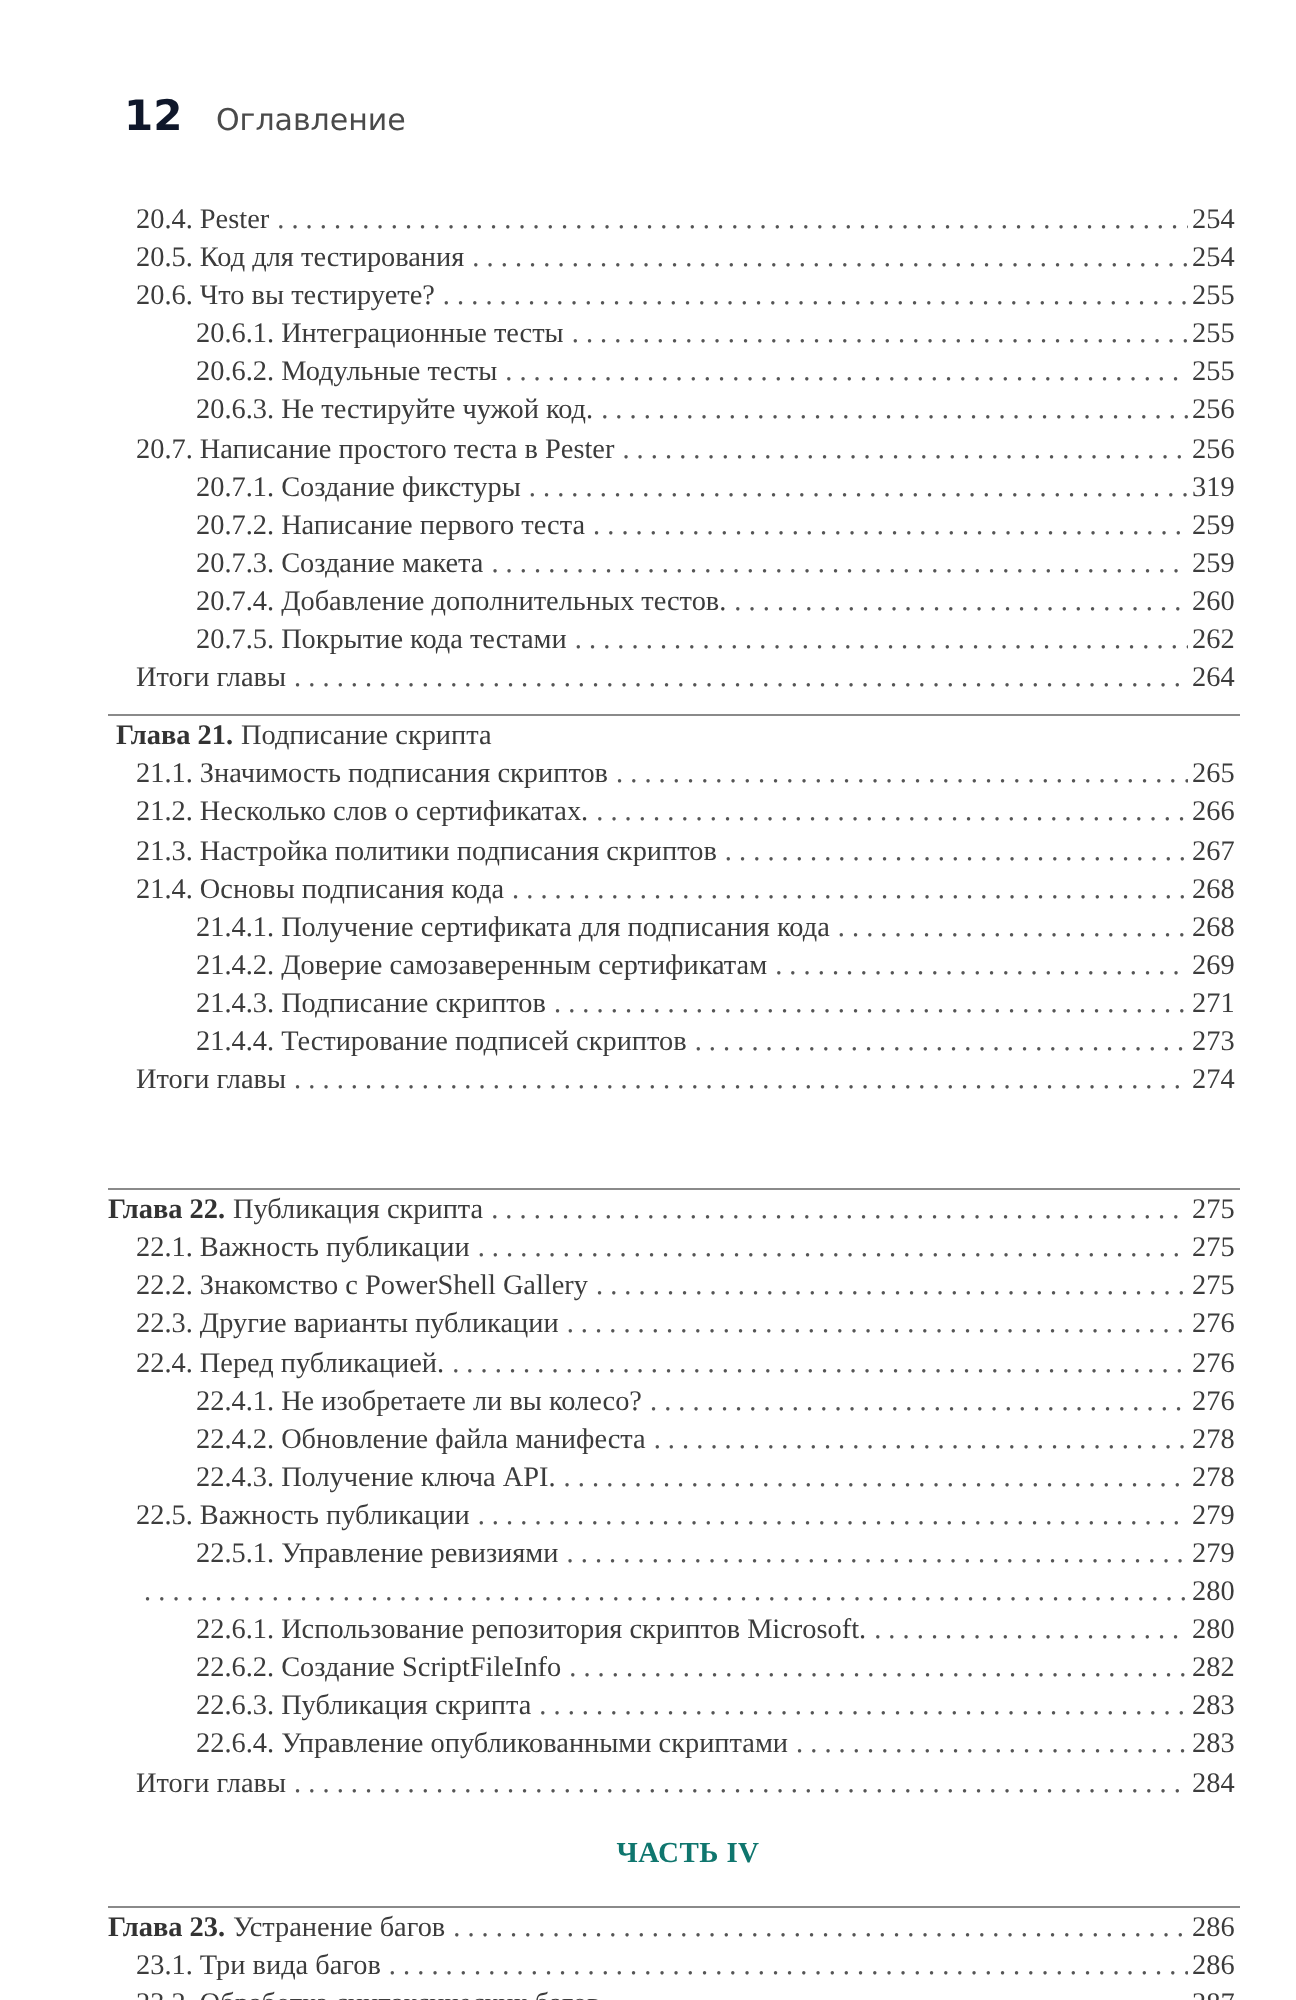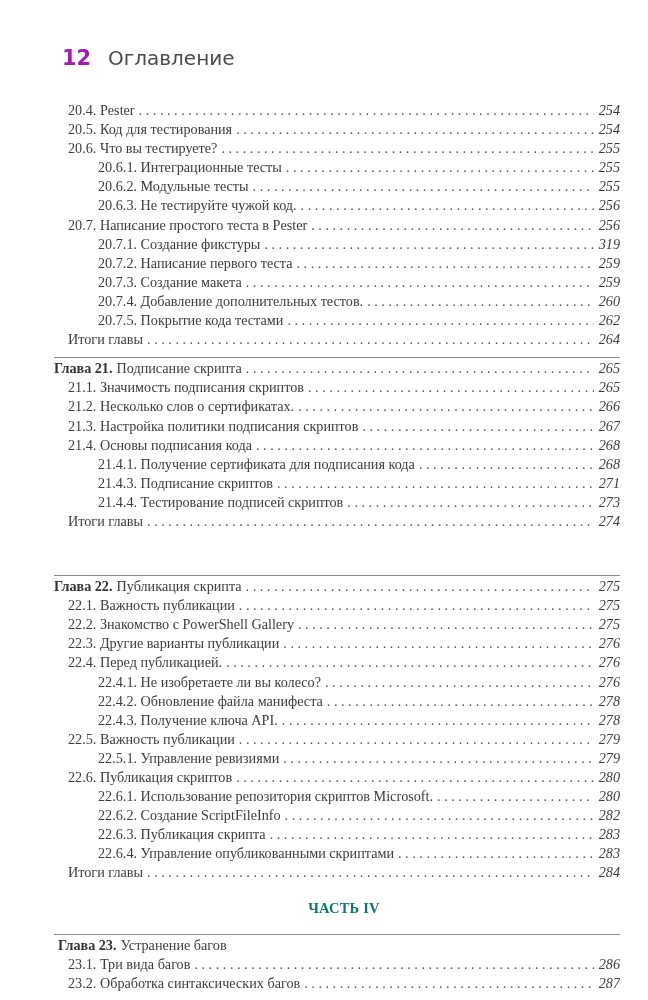--- a/index.html
+++ b/index.html
@@ -18,25 +18,25 @@
       position: absolute;
       left: 62px;
       top: 46px;
       display: flex;
       align-items: baseline;
       font-family: "DejaVu Sans", sans-serif;
     }
     .page-number {
       font-size: 21px;
       font-weight: bold;
-      color: #a21caf;
+      color: #0f172a;
       width: 46px;
     }
     .running-title {
-      font-size: 20px;
+      font-size: 15px;
       color: #4a4a4a;
     }
     .toc {
       position: absolute;
       left: 68px;
       top: 101px;
       width: 552px;
       font-family: "Liberation Serif", serif;
       font-size: 14.2px;
       color: #3c3c3c;
@@ -70,23 +70,22 @@
       margin: 0 2px 0 4px;
       letter-spacing: 3.2px;
       color: #555;
     }
     .toc-dots::before {
       content: ". . . . . . . . . . . . . . . . . . . . . . . . . . . . . . . . . . . . . . . . . . . . . . . . . . . . . . . . . . . . . . . . . . . . . . . . . . . . . . . . . . . . . . . .";
       letter-spacing: 0;
     }
     .toc-page {
       flex: 0 0 auto;
-      text-align: right;
+      text-align: left;
       min-width: 24px;
-      font-style: italic;
     }
     .part-heading {
       text-align: center;
       font-weight: bold;
       font-size: 14.5px;
       height: 20px;
       line-height: 20px;
       margin-top: 15px;
       margin-bottom: 4px;
       color: #0f766e;
@@ -165,21 +164,21 @@
         <span class="toc-page">262</span>
       </div>
     <div class="toc-row lvl1">
         <span class="toc-title">Итоги главы</span>
         <span class="toc-dots"></span>
         <span class="toc-page">264</span>
       </div>
   </div>
 
   <div>
-    <div class="toc-row lvl0 chapter chapter-first" style="margin-left:-14px;">
+    <div class="toc-row lvl0 chapter chapter-first" style="margin-left:-14px;flex-direction:column;">
         <span class="toc-title"><span class="chapter-label">Глава 21.</span><span>Подписание скрипта</span></span>
         <span class="toc-dots"></span>
         <span class="toc-page">265</span>
       </div>
     <div class="toc-row lvl1">
         <span class="toc-title"><span>21.1.</span> <span>Значимость подписания скриптов</span></span>
         <span class="toc-dots"></span>
         <span class="toc-page">265</span>
       </div>
     <div class="toc-row lvl1">
@@ -194,20 +193,25 @@
       </div>
     <div class="toc-row lvl1">
         <span class="toc-title"><span>21.4.</span> <span>Основы подписания кода</span></span>
         <span class="toc-dots"></span>
         <span class="toc-page">268</span>
       </div>
     <div class="toc-row lvl2">
         <span class="toc-title"><span>21.4.1.</span> <span>Получение сертификата для подписания кода</span></span>
         <span class="toc-dots"></span>
         <span class="toc-page">268</span>
+      </div>
+    <div class="toc-row lvl2">
+        <span class="toc-title"><span>21.4.2.</span> <span>Доверие самозаверенным сертификатам</span></span>
+        <span class="toc-dots"></span>
+        <span class="toc-page">269</span>
       </div>
     <div class="toc-row lvl2">
         <span class="toc-title"><span>21.4.3.</span> <span>Подписание скриптов</span></span>
         <span class="toc-dots"></span>
         <span class="toc-page">271</span>
       </div>
     <div class="toc-row lvl2">
         <span class="toc-title"><span>21.4.4.</span> <span>Тестирование подписей скриптов</span></span>
         <span class="toc-dots"></span>
         <span class="toc-page">273</span>
@@ -264,21 +268,20 @@
         <span class="toc-title"><span>22.5.</span> <span>Важность публикации</span></span>
         <span class="toc-dots"></span>
         <span class="toc-page">279</span>
       </div>
     <div class="toc-row lvl2">
         <span class="toc-title"><span>22.5.1.</span> <span>Управление ревизиями</span></span>
         <span class="toc-dots"></span>
         <span class="toc-page">279</span>
       </div>
     <div class="toc-row lvl1">
-        <span class="toc-title"><span>22.6.</span> <span>Публикация скриптов</span></span>
         <span class="toc-dots"></span>
         <span class="toc-page">280</span>
       </div>
     <div class="toc-row lvl2">
         <span class="toc-title"><span>22.6.1.</span> <span>Использование репозитория скриптов Microsoft.</span></span>
         <span class="toc-dots"></span>
         <span class="toc-page">280</span>
       </div>
     <div class="toc-row lvl2">
         <span class="toc-title"><span>22.6.2.</span> <span>Создание ScriptFileInfo</span></span>
@@ -298,21 +301,21 @@
     <div class="toc-row lvl1">
         <span class="toc-title">Итоги главы</span>
         <span class="toc-dots"></span>
         <span class="toc-page">284</span>
       </div>
   </div>
 
   <div class="part-heading">ЧАСТЬ IV</div>
 
   <div>
-    <div class="toc-row lvl0 chapter" style="margin-left:-14px; margin-top:16px;flex-direction:column;">
+    <div class="toc-row lvl0 chapter" style="margin-left:-14px; margin-top:16px;">
         <span class="toc-title"><span class="chapter-label">Глава 23.</span><span>Устранение багов</span></span>
         <span class="toc-dots"></span>
         <span class="toc-page">286</span>
       </div>
     <div class="toc-row lvl1">
         <span class="toc-title"><span>23.1.</span> <span>Три вида багов</span></span>
         <span class="toc-dots"></span>
         <span class="toc-page">286</span>
       </div>
     <div class="toc-row lvl1">

